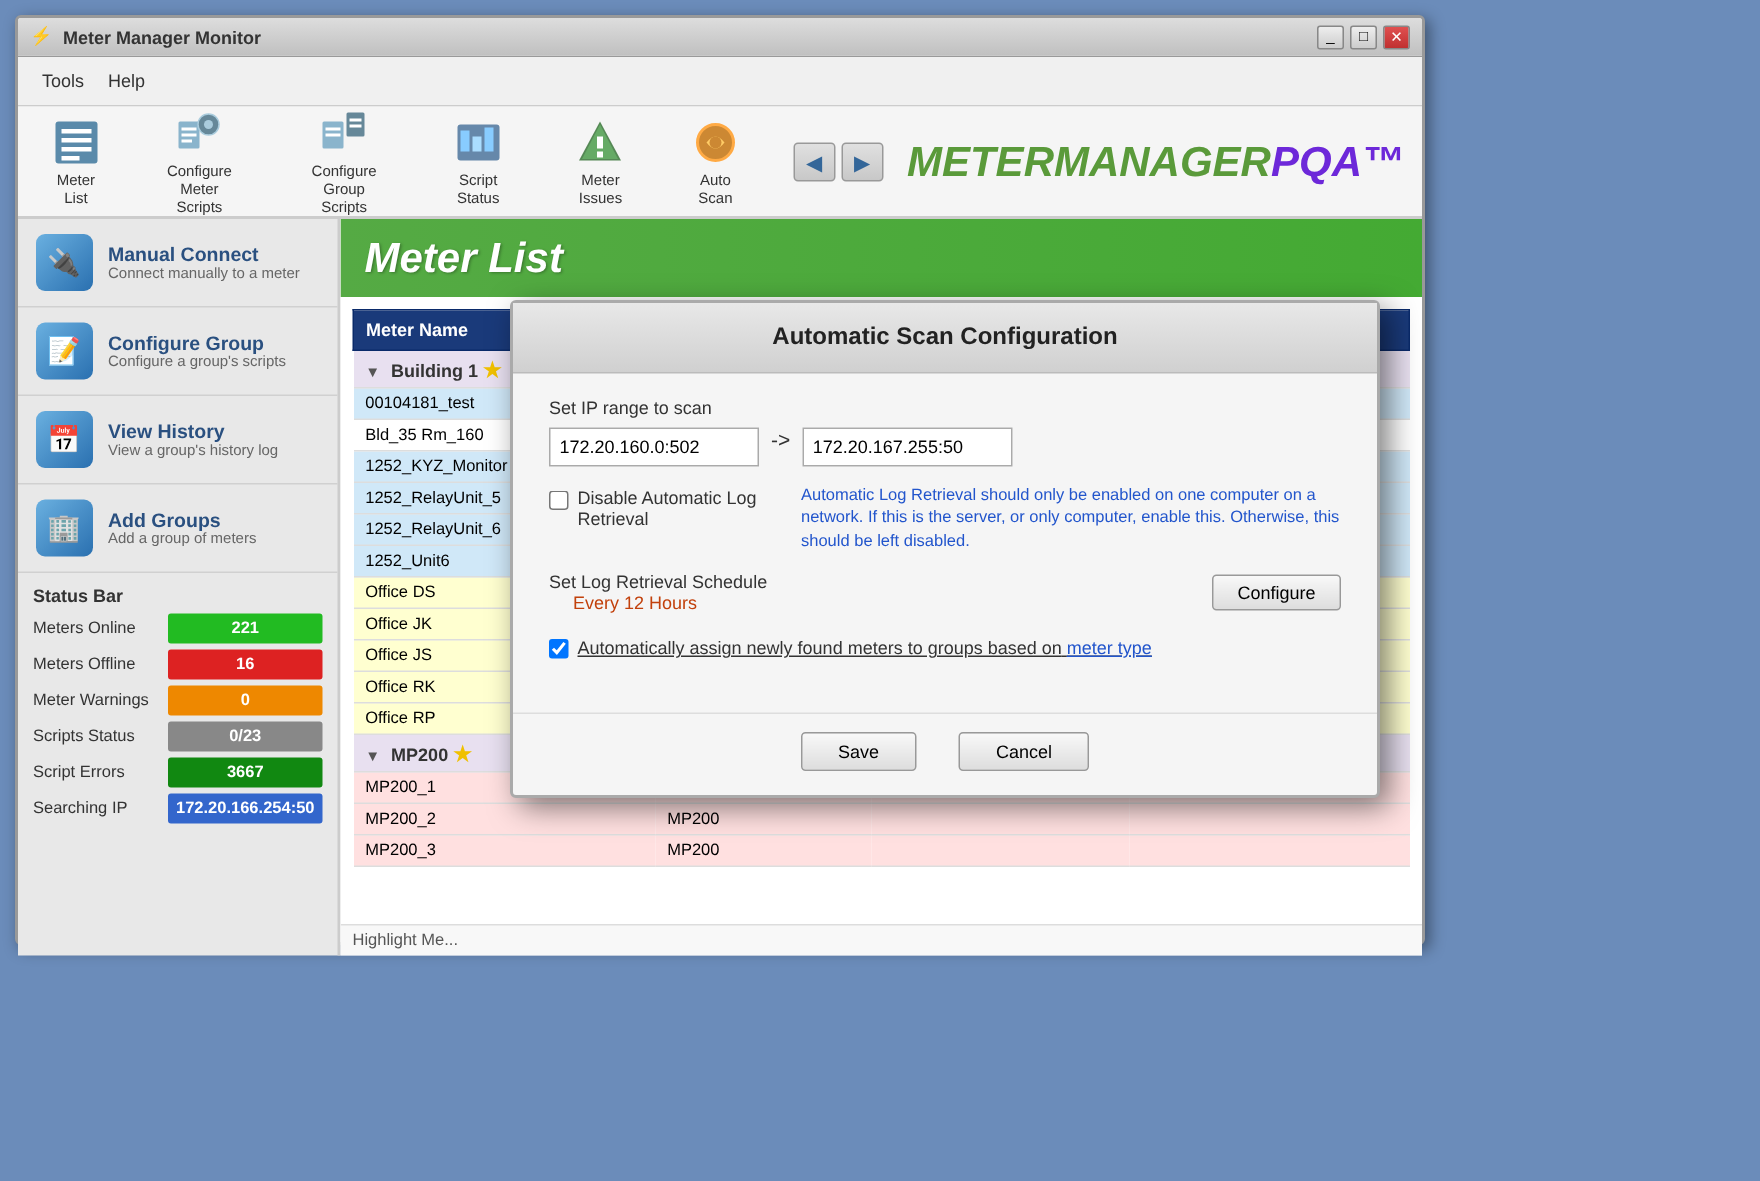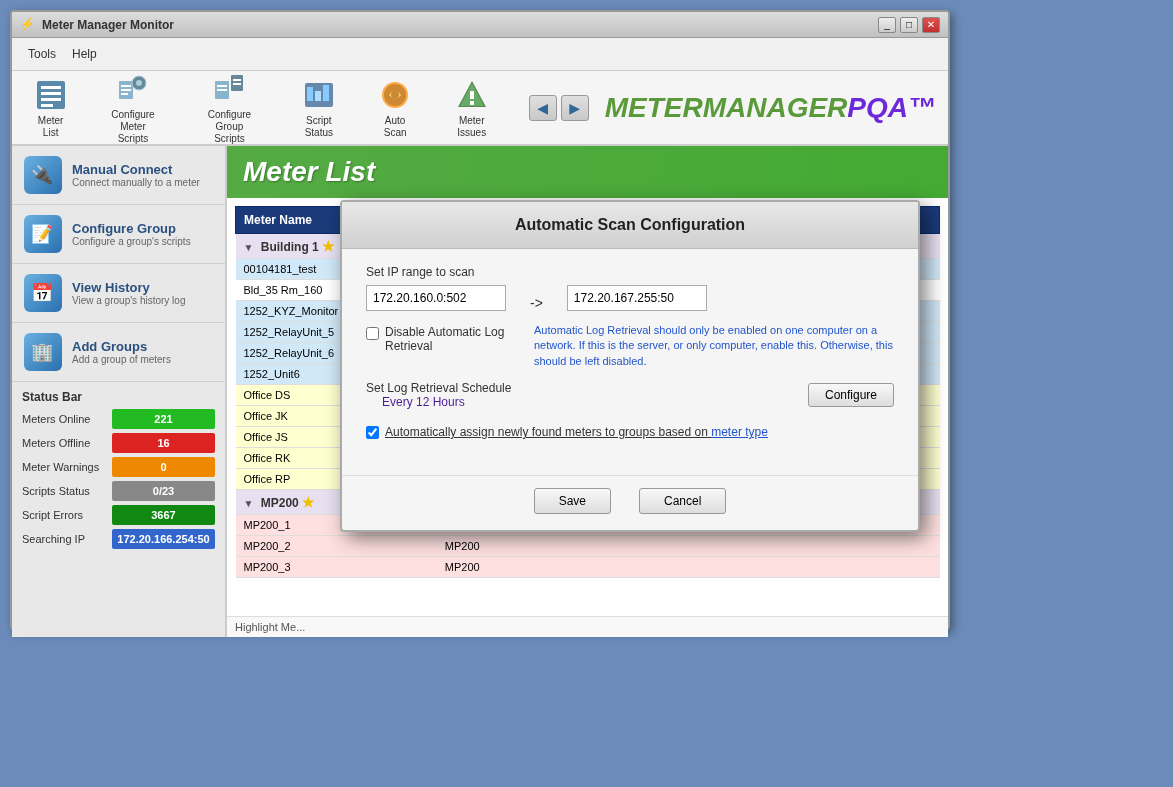--- a/index.html
+++ b/index.html
@@ -229,39 +229,39 @@
       background: linear-gradient(to bottom, #e8e8e8, #d0d0d0);
       padding: 14px 20px;
       border-bottom: 1px solid #bbb;
       font-size: 16px;
       font-weight: bold;
       text-align: center;
       color: #222;
     }
     .dialog-body { padding: 16px 24px; }
     .dialog-section-label { font-size: 12px; color: #333; margin-bottom: 6px; font-weight: normal; }
-    .ip-range-row { display: flex; align-items: flex-end; gap: 24px; margin-bottom: 12px; }
+    .ip-range-row { display: flex; align-items: flex-start; gap: 8px; margin-bottom: 12px; }
     .ip-input {
       width: 140px; height: 26px;
       border: 1px solid #aaa;
       padding: 2px 6px;
       font-size: 12px;
       background: white;
     }
     .arrow-text { font-size: 14px; color: #333; }
 
     .disable-row { display: flex; align-items: flex-start; margin-bottom: 12px; gap: 0; }
     .checkbox-col { display: flex; align-items: flex-start; gap: 6px; margin-top: 2px; }
     .checkbox-col input[type=checkbox] { margin-top: 2px; }
     .note-text { font-size: 11px; color: #2255cc; line-height: 1.4; max-width: 360px; }
     .label-text { font-size: 12px; color: #333; }
 
     .schedule-row { display: flex; align-items: center; gap: 12px; margin-bottom: 16px; }
     .schedule-label { font-size: 12px; color: #333; }
-    .schedule-value { font-size: 12px; color: #4c1d95; }
+    .schedule-value { font-size: 12px; color: #c2410c; }
     .configure-btn {
       margin-left: auto;
       padding: 4px 16px;
       background: linear-gradient(to bottom, #f8f8f8, #ddd);
       border: 1px solid #999;
       border-radius: 3px;
       cursor: pointer;
       font-size: 12px;
     }
 
@@ -355,37 +355,37 @@
           <rect x="4" y="8" width="6" height="14" fill="#88ccff"></rect>
           <rect x="12" y="12" width="6" height="10" fill="#aaddff"></rect>
           <rect x="20" y="6" width="6" height="16" fill="#88ccff"></rect>
         </svg>
       </div>
       <span class="toolbar-label">Script Status</span>
     </div>
     <div class="toolbar-btn">
       <div class="toolbar-icon">
         <svg width="32" height="32" viewBox="0 0 32 32">
-          <circle cx="16" cy="16" r="12" fill="#cc8833" stroke="#ffaa44" stroke-width="2"></circle>
-          <path d="M10 16 Q16 8 22 16 Q16 24 10 16" fill="#ffcc66"></path>
-          <circle cx="16" cy="16" r="4" fill="#cc8833"></circle>
-        </svg>
-      </div>
-      <span class="toolbar-label">Auto Scan</span>
-    </div>
-    <div class="toolbar-btn">
-      <div class="toolbar-icon">
-        <svg width="32" height="32" viewBox="0 0 32 32">
           <path d="M16 2 L30 28 L2 28 Z" fill="#558855"></path>
           <path d="M16 4 L28 27 L4 27 Z" fill="#66aa66"></path>
           <rect x="14" y="12" width="4" height="8" fill="white"></rect>
           <rect x="14" y="22" width="4" height="4" fill="white"></rect>
         </svg>
       </div>
       <span class="toolbar-label">Meter Issues</span>
+    </div>
+    <div class="toolbar-btn">
+      <div class="toolbar-icon">
+        <svg width="32" height="32" viewBox="0 0 32 32">
+          <circle cx="16" cy="16" r="12" fill="#cc8833" stroke="#ffaa44" stroke-width="2"></circle>
+          <path d="M10 16 Q16 8 22 16 Q16 24 10 16" fill="#ffcc66"></path>
+          <circle cx="16" cy="16" r="4" fill="#cc8833"></circle>
+        </svg>
+      </div>
+      <span class="toolbar-label">Auto Scan</span>
     </div>
 
     <div class="toolbar-nav">
       <div class="nav-btn">◀</div>
       <div class="nav-btn">▶</div>
     </div>
 
     <div class="logo-area">
       <span>METERMANAGER</span><span class="pqa">PQA™</span>
     </div>

